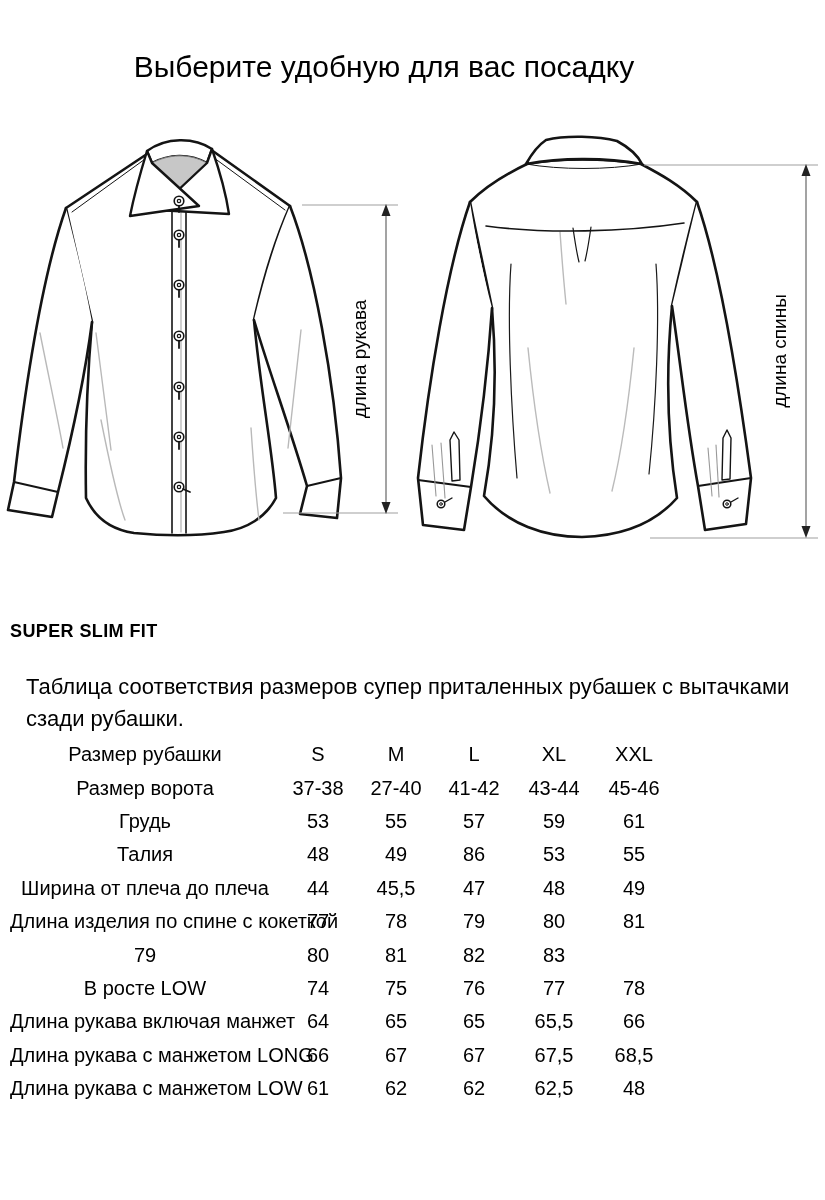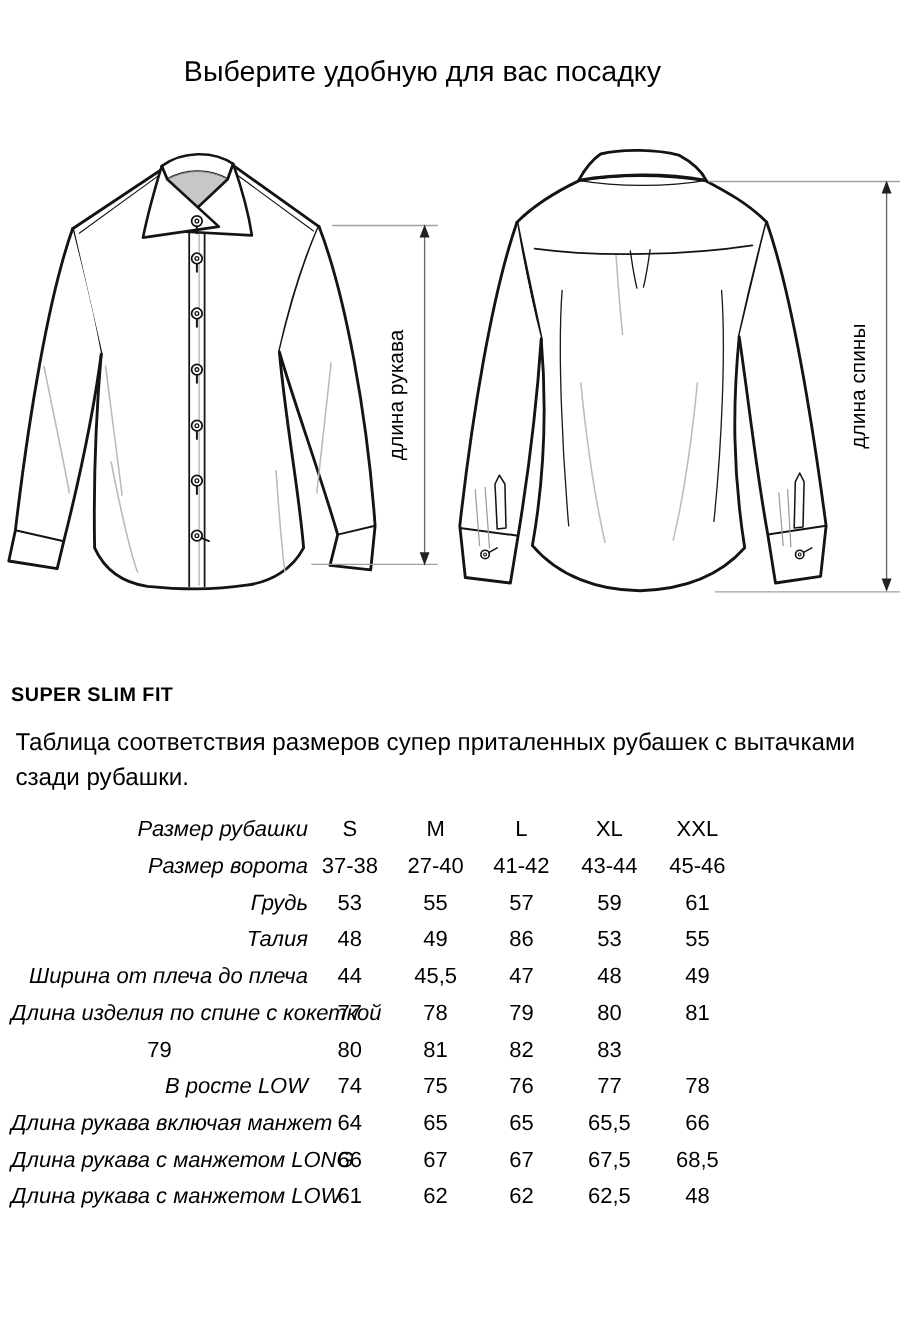--- a/index.html
+++ b/index.html
@@ -3,38 +3,38 @@
 <meta charset="utf-8">
 <style>
   html,body { margin:0; padding:0; background:#fff; }
   body {
     width:825px; height:1200px; position:relative;
     font-family:"Liberation Sans", sans-serif; color:#000;
     overflow:hidden;
   }
   .page-title {
     position:absolute; top:50px; left:0; width:768px;
-    text-align:center; font-size:26px; font-weight:400; margin:0;
+    text-align:center; font-size:30px; font-weight:400; margin:0;
   }
   .diagrams { position:absolute; top:118px; left:0; }
   .dim-label { font-size:19px; fill:#000; }
   .fit-heading {
     position:absolute; top:621px; left:10px; margin:0;
     font-size:18px; font-weight:700; letter-spacing:0.4px;
   }
   .fit-desc {
-    position:absolute; top:655px; left:10px; width:795px; margin:4px;
+    position:absolute; top:655px; left:10px; width:795px; margin:16px;
     font-size:22px; line-height:32px; font-weight:400;
   }
   .size-table { position:absolute; top:738px; left:10px; }
   .trow {
     display:grid; grid-template-columns:270px 76px 80px 76px 84px 76px;
     height:33.4px; align-items:center; font-size:20px;
   }
-  .tlabel { text-align:right; white-space:nowrap;font-style:italic; }
+  .tlabel { text-align:center; white-space:nowrap; }
   .tcell  { text-align:center; white-space:nowrap; }
 </style>
 </head>
 <body>
 
 <h1 class="page-title">Выберите удобную для вас посадку</h1>
 
 <svg class="diagrams" width="825" height="445" viewBox="0 0 825 445">
 
   <g stroke-linecap="round" stroke-linejoin="round">

